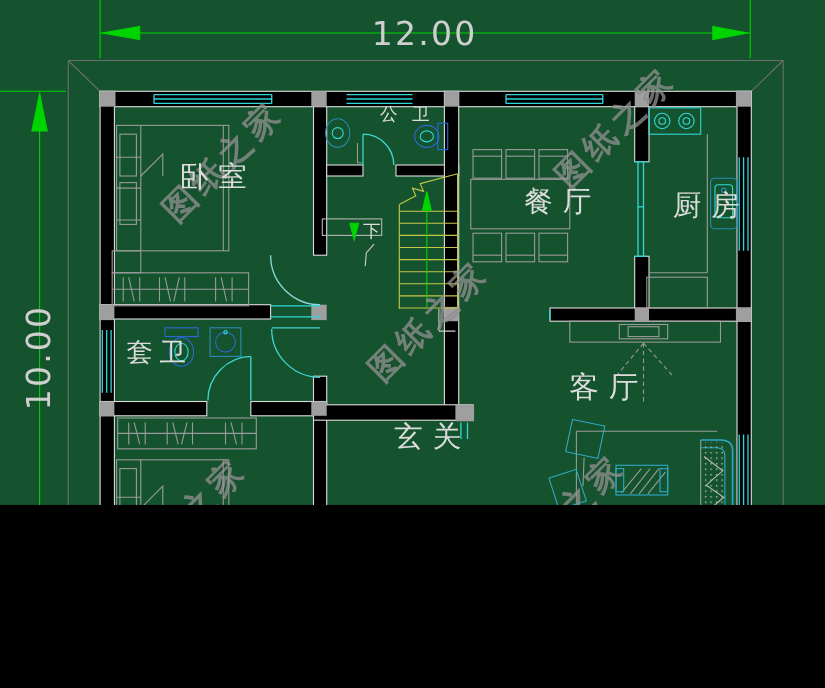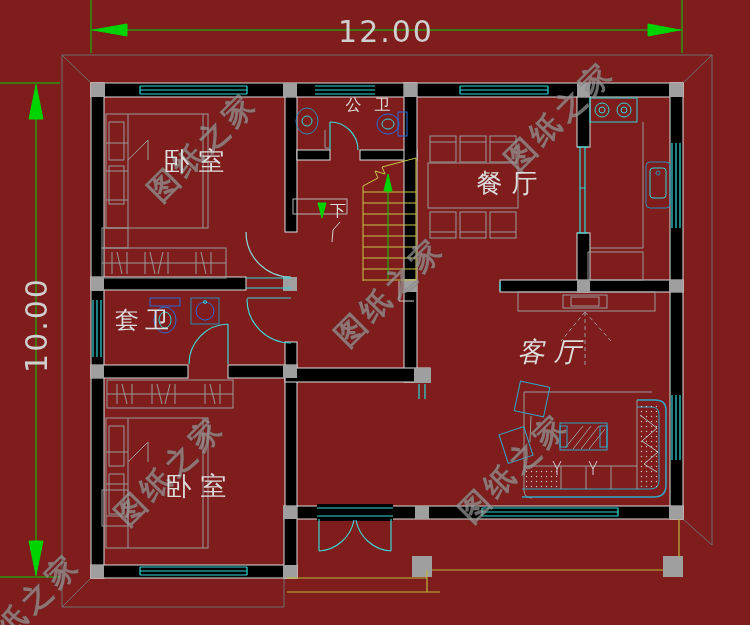--- a/index.html
+++ b/index.html
@@ -1,37 +1,37 @@
 <!DOCTYPE html>
 <html><head>
 <meta charset="utf-8">
 <style>
   html,body{margin:0;padding:0;background:#000;}
   .canvas{
-    position:relative;width:750px;height:625px;background:#7f1d1d;
+    position:relative;width:750px;height:459px;background:#14532d;
     overflow:hidden;font-family:"Liberation Sans",sans-serif;
   }
   .canvas svg{position:absolute;left:0;top:0;}
   .label{
     position:absolute;transform:translate(-50%,-50%);
     color:#dcdcdc;white-space:nowrap;z-index:5;
     font-family:"Liberation Sans",sans-serif;font-weight:400;
   }
   .dim-text{color:#cfcfcf;font-family:"DejaVu Sans",sans-serif;letter-spacing:2px;}
   .dim-w{left:386px;top:31px;font-size:30px;}
   .dim-h{left:36px;top:325px;font-size:30px;transform:translate(-50%,-50%) rotate(-90deg);}
   .room{letter-spacing:9px;text-indent:9px;}
   .bedroom-top{left:194px;top:161px;font-size:26px;}
   .bath-public{left:368px;top:105px;font-size:16px;letter-spacing:13px;text-indent:13px;}
   .dining{left:507px;top:183px;font-size:26px;}
   .kitchen{left:642px;top:187px;font-size:26px;}
   .bath-ensuite{left:142px;top:320px;font-size:24px;letter-spacing:6px;text-indent:6px;}
   .bedroom-bottom{left:196px;top:486px;font-size:26px;}
   .entry{left:389px;top:397px;font-size:26px;}
-  .living{left:549px;top:352px;font-size:27px;font-style:italic;}
+  .living{left:549px;top:352px;font-size:27px;}
   .stair-dir{left:338px;top:211px;font-size:16px;letter-spacing:0;text-indent:0;}
   .wm{
     position:absolute;transform:translate(-50%,-50%) rotate(-45deg);
     font-size:30px;font-weight:bold;letter-spacing:5px;
     color:#969696;opacity:.72;z-index:4;white-space:nowrap;
     text-shadow:0 0 1px #3a3a3a;
   }
   .wm1{left:203px;top:147px;}
   .wm2{left:560px;top:116px;}
   .wm3{left:390px;top:292px;}
@@ -287,22 +287,24 @@
       <path d="M432,570 H663 M679,519 V557 M287,578 H427 M287,592 H440 M427,570 V592"></path>
     </g>
   </svg>
 
   <div class="label dim-text dim-w">12.00</div>
   <div class="label dim-text dim-h">10.00</div>
 
   <div class="label room bedroom-top">卧室</div>
   <div class="label room bath-public">公卫</div>
   <div class="label room dining">餐厅</div>
+  <div class="label room kitchen">厨房</div>
   <div class="label room bath-ensuite">套卫</div>
   <div class="label room bedroom-bottom">卧室</div>
+  <div class="label room entry">玄关</div>
   <div class="label room living">客厅</div>
   <div class="label stair-dir">下</div>
 
   <div class="wm wm1">图纸之家</div>
   <div class="wm wm2">图纸之家</div>
   <div class="wm wm3">图纸之家</div>
   <div class="wm wm4">图纸之家</div>
   <div class="wm wm5">图纸之家</div>
   <div class="wm wm6">图纸之家</div>
 

